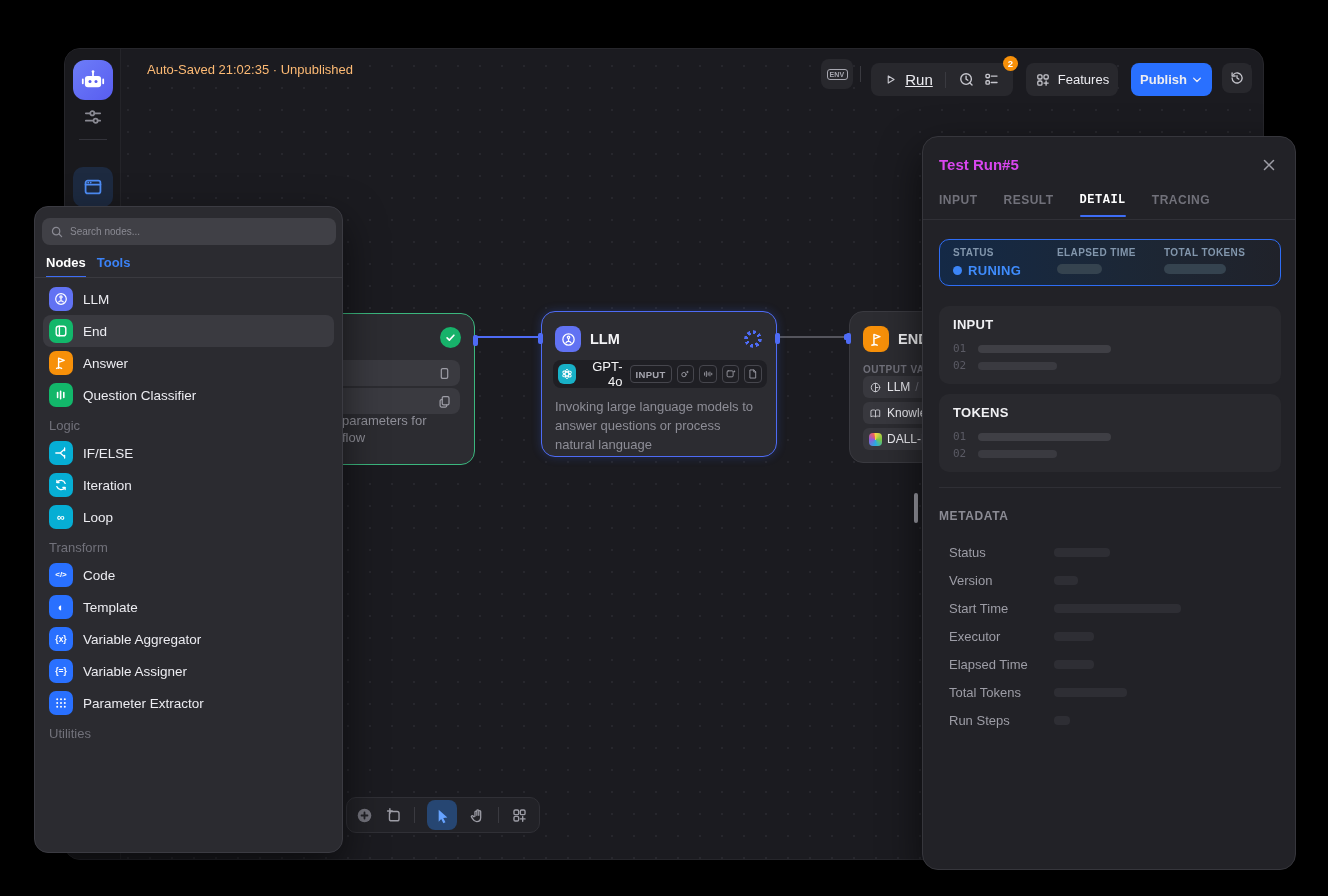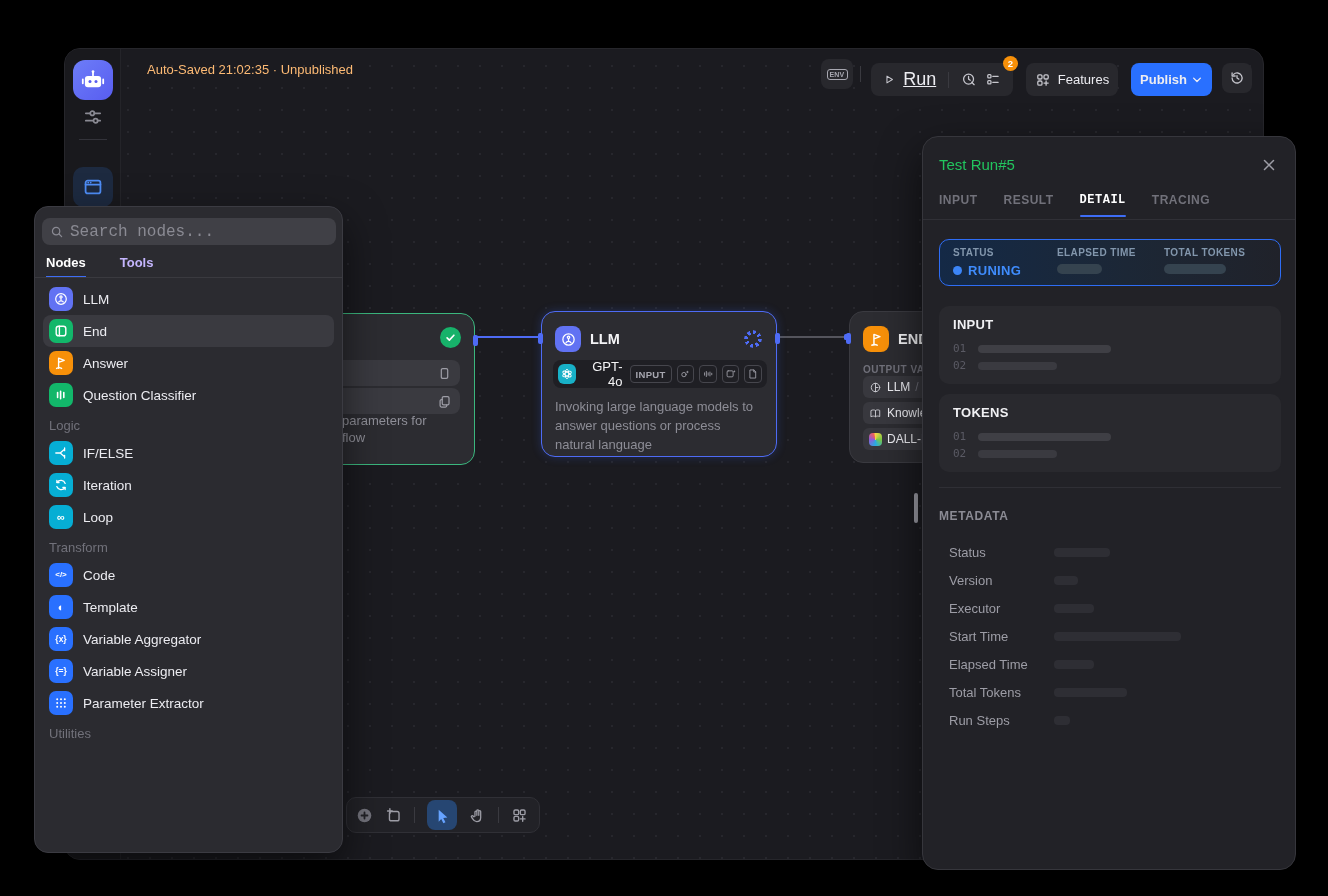--- a/index.html
+++ b/index.html
@@ -34,21 +34,21 @@
   .tb { position:absolute; z-index:5; display:flex; align-items:center; }
   .btn { background:#28282d; border-radius:8px; color:#ececf1; display:flex; align-items:center;
     justify-content:center; cursor:pointer; }
   .env-btn { left:756px; top:10px; width:32px; height:30px; }
   .env-badge { border:1.4px solid #a7a7b0; border-radius:3px; font-size:7px; font-weight:800;
     color:#a7a7b0; padding:1px 2px; letter-spacing:.2px; }
   .tb-sep { left:795px; top:17px; width:1px; height:16px; background:#3a3a40; position:absolute; z-index:5; }
   .run-group { left:806px; top:14px; width:142px; height:33px; position:absolute; padding:0 12px;
     gap:8px; }
   .run-group .ic { color:#c6c6cd; }
-  .run-label { font-size:18px;text-decoration:underline; }
+  .run-label { font-size:15px;text-decoration:underline; }
   .rg-sep { width:1px; height:16px; background:#3a3a40; margin:0 4px; }
   .badge { position:absolute; right:-5px; top:-7px; width:15px; height:15px; border-radius:50%;
     background:#f79009; color:#fff; font-size:9.5px; font-weight:700; display:flex;
     align-items:center; justify-content:center; }
   .features-btn { left:961px; top:14px; width:92px; height:33px; position:absolute; gap:7px; font-size:13px; }
   .features-btn .ic { color:#c6c6cd; }
   .publish-btn { left:1066px; top:14px; width:81px; height:33px; position:absolute;
     background:#2970ff; font-size:13px; font-weight:600; gap:4px; }
   .history-btn { left:1157px; top:14px; width:30px; height:30px; position:absolute; color:#c3c3ca; }
 
@@ -121,40 +121,40 @@
   .tool-active .ic { color:#66a3ff; }
   .plus-filled { color:#72727b !important; }
 
   
   .node-panel { position:absolute; left:34px; top:206px; width:309px; height:647px; background:#2b2b30;
     border:1px solid #3b3b42; border-radius:14px; z-index:20; box-shadow:0 16px 40px rgba(0,0,0,.55); }
   .search-box { position:absolute; left:7px; top:11px; width:294px; height:27px; background:#404046;
     border-radius:8px; display:flex; align-items:center; padding:0 8px; gap:6px; }
   .search-box .ic { width:14px; height:14px; color:#8a8a93; }
   .search-box input { flex:1; background:transparent; border:none; outline:none; color:#ffffff;
-    font-size:16px; font-family:Liberation Mono, monospace; }
+    font-size:10px; font-family:Liberation Sans, sans-serif; }
   .search-box input::placeholder { color:#8a8a93; }
-  .panel-tabs { position:absolute; left:11px; top:48px; display:flex; gap:34px; }
-  .ptab { font-size:13px; font-weight:600; color:#c4b5fd; padding-bottom:8px; position:relative; cursor:pointer; }
+  .panel-tabs { position:absolute; left:11px; top:48px; display:flex; gap:11px; }
+  .ptab { font-size:13px; font-weight:600; color:#3b82f6; padding-bottom:8px; position:relative; cursor:pointer; }
   .ptab.active { color:#fff; }
   .ptab.active::after { content:""; position:absolute; left:0; bottom:0; width:100%; height:2px; background:#3e6df5; }
   .panel-divider { position:absolute; left:0; top:70px; width:100%; height:1px; background:#3a3a3f; }
   .node-list { position:absolute; left:0; top:72px; width:100%; padding:4px 8px; }
   .sec-label { height:26px; display:flex; align-items:flex-end; padding:0 6px 4px; font-size:13px; color:#71717a; }
   .node-row { height:32px; display:flex; align-items:center; gap:10px; padding:0 6px; border-radius:8px; cursor:pointer; }
   .node-row.hl { background:#3a3a40; }
   .nicon { width:24px; height:24px; border-radius:7px; color:#fff; display:flex; align-items:center;
     justify-content:center; flex:none; }
   .nicon .ic, .nicon svg { width:16px; height:16px; }
   .nlabel { font-size:13.5px; color:#ececf1; }
 
   
   .testrun { position:absolute; left:922px; top:136px; width:374px; height:734px; background:#222227;
     border:1px solid #36363c; border-radius:16px; z-index:20; box-shadow:0 16px 40px rgba(0,0,0,.6); }
-  .tr-title { position:absolute; left:16px; top:19px; font-size:15px; font-weight:400; color:#22c55e; }
+  .tr-title { position:absolute; left:16px; top:19px; font-size:15px; font-weight:700; color:#d946ef; }
   .tr-close { position:absolute; right:18px; top:20px; width:16px; height:16px; color:#9d9da6; cursor:pointer; }
   .tr-tabs { position:absolute; left:16px; top:56px; display:flex; gap:26px; }
   .trtab { font-size:12px; font-weight:600; letter-spacing:.5px; color:#71717a; padding-bottom:10px;
     position:relative; cursor:pointer; }
   .trtab.active { color:#fff;font-family:Liberation Mono, monospace; }
   .trtab.active::after { content:""; position:absolute; left:0; bottom:0; width:100%; height:2.5px;
     border-radius:2px; background:#3e6df5; }
   .tr-hdiv { position:absolute; left:0; top:82px; width:100%; height:1px; background:#303036; }
 
   .status-card { position:absolute; left:16px; top:102px; width:342px; height:47px; border-radius:10px;
@@ -647,26 +647,26 @@
   <div class="meta-rows">
       <div class="meta-row">
         <span class="meta-key">Status</span>
         <span class="meta-skel" style="width:56px"></span>
       </div>
       <div class="meta-row">
         <span class="meta-key">Version</span>
         <span class="meta-skel" style="width:24px"></span>
       </div>
       <div class="meta-row">
+        <span class="meta-key">Start Time</span>
+        <span class="meta-skel" style="width:127px"></span>
+      </div>
+      <div class="meta-row">
         <span class="meta-key">Executor</span>
         <span class="meta-skel" style="width:40px"></span>
-      </div>
-      <div class="meta-row">
-        <span class="meta-key">Start Time</span>
-        <span class="meta-skel" style="width:127px"></span>
       </div>
       <div class="meta-row">
         <span class="meta-key">Elapsed Time</span>
         <span class="meta-skel" style="width:40px"></span>
       </div>
       <div class="meta-row">
         <span class="meta-key">Total Tokens</span>
         <span class="meta-skel" style="width:73px"></span>
       </div>
       <div class="meta-row">

